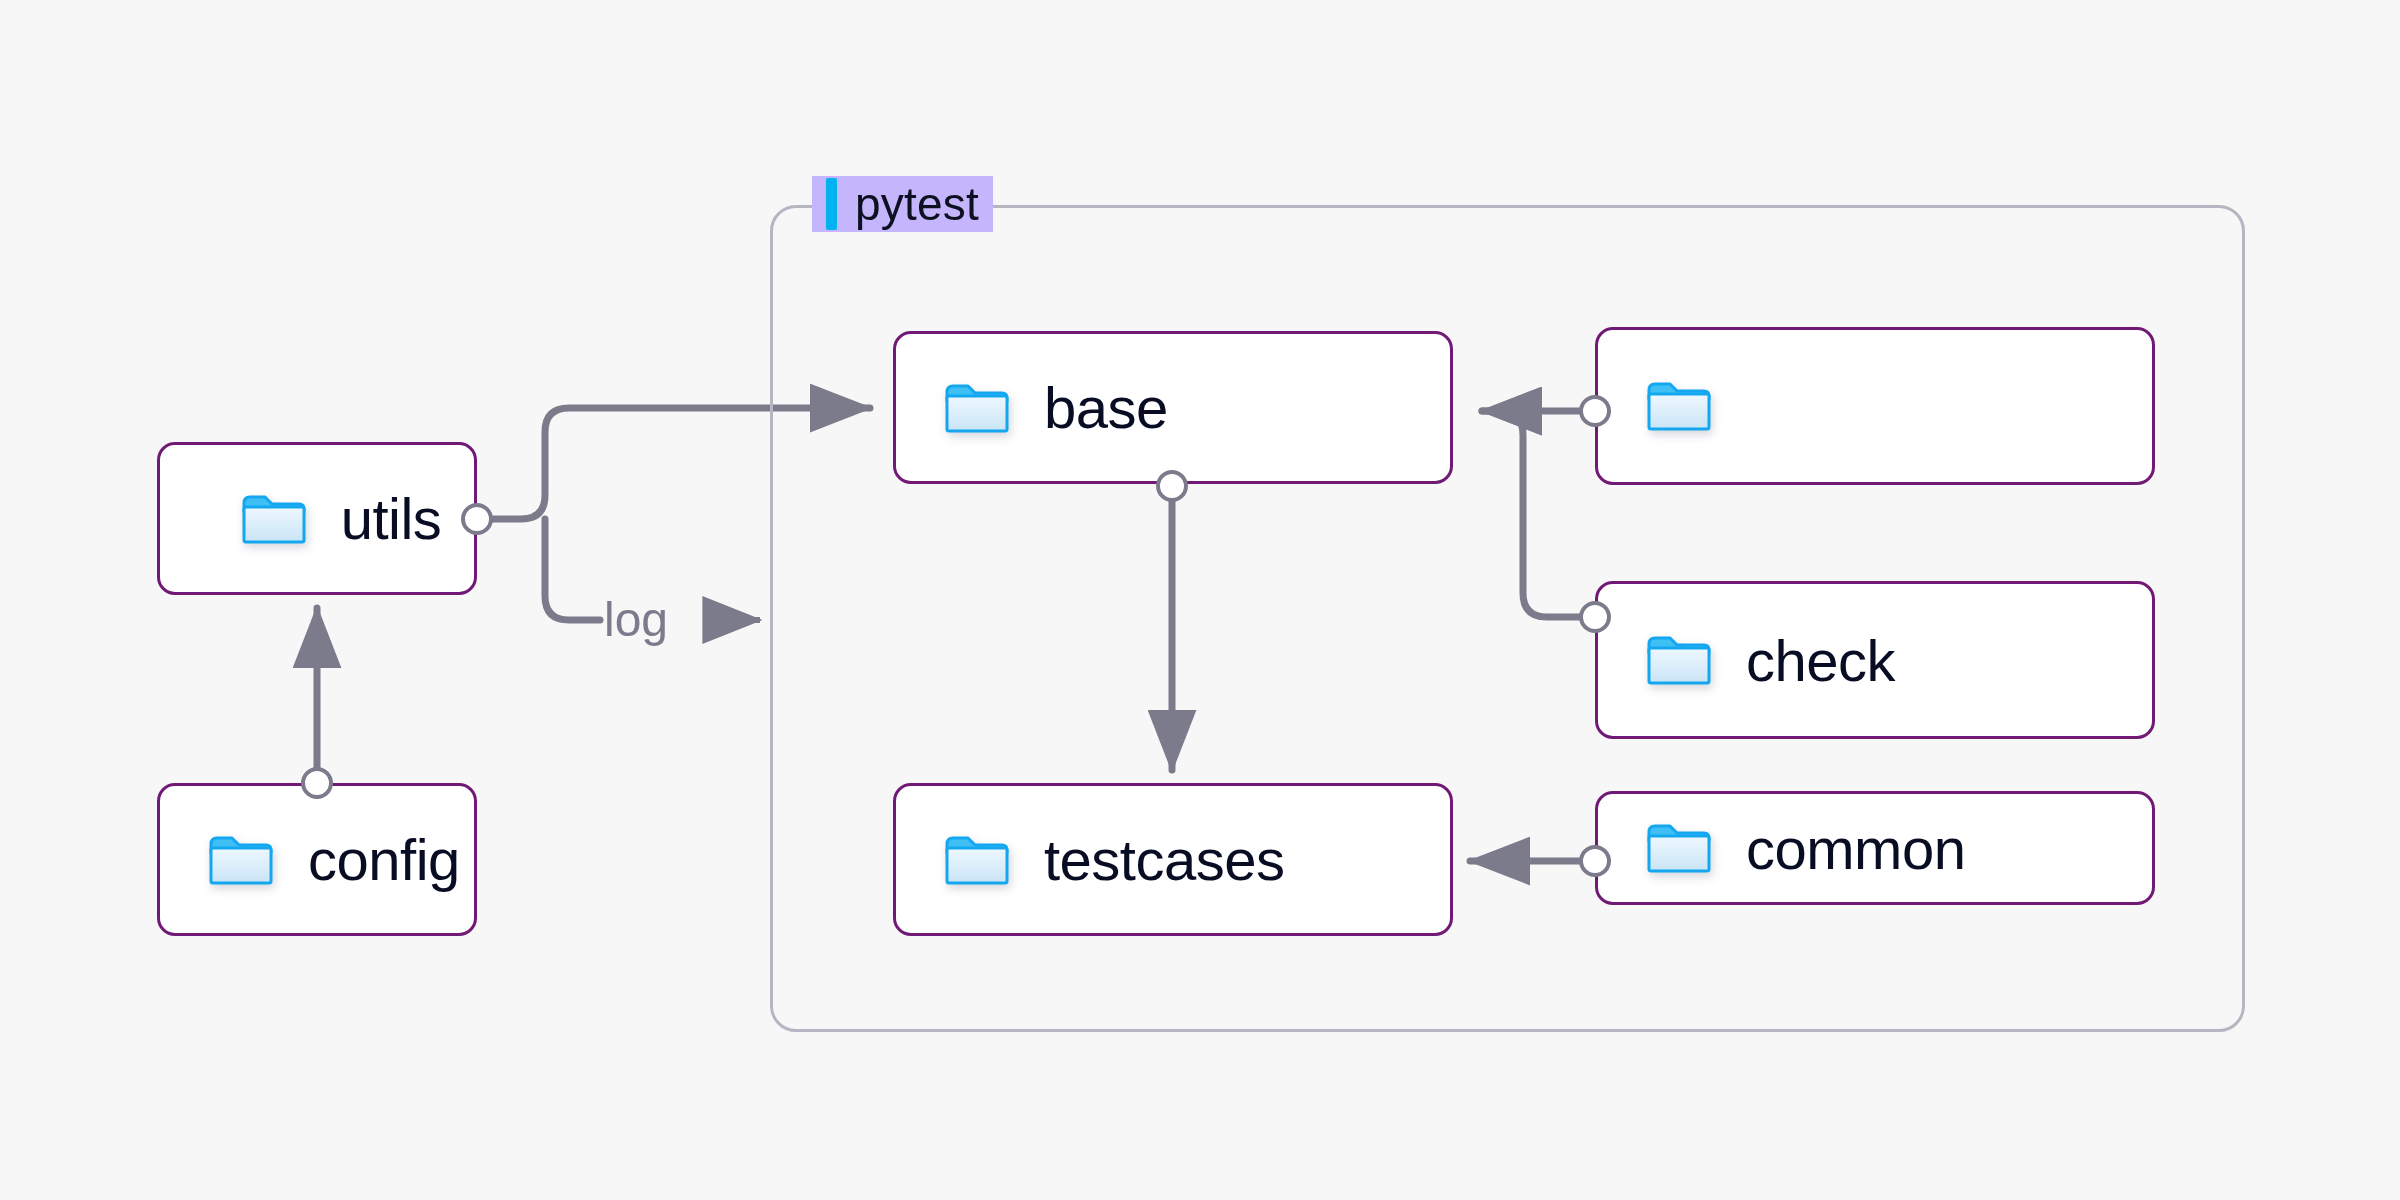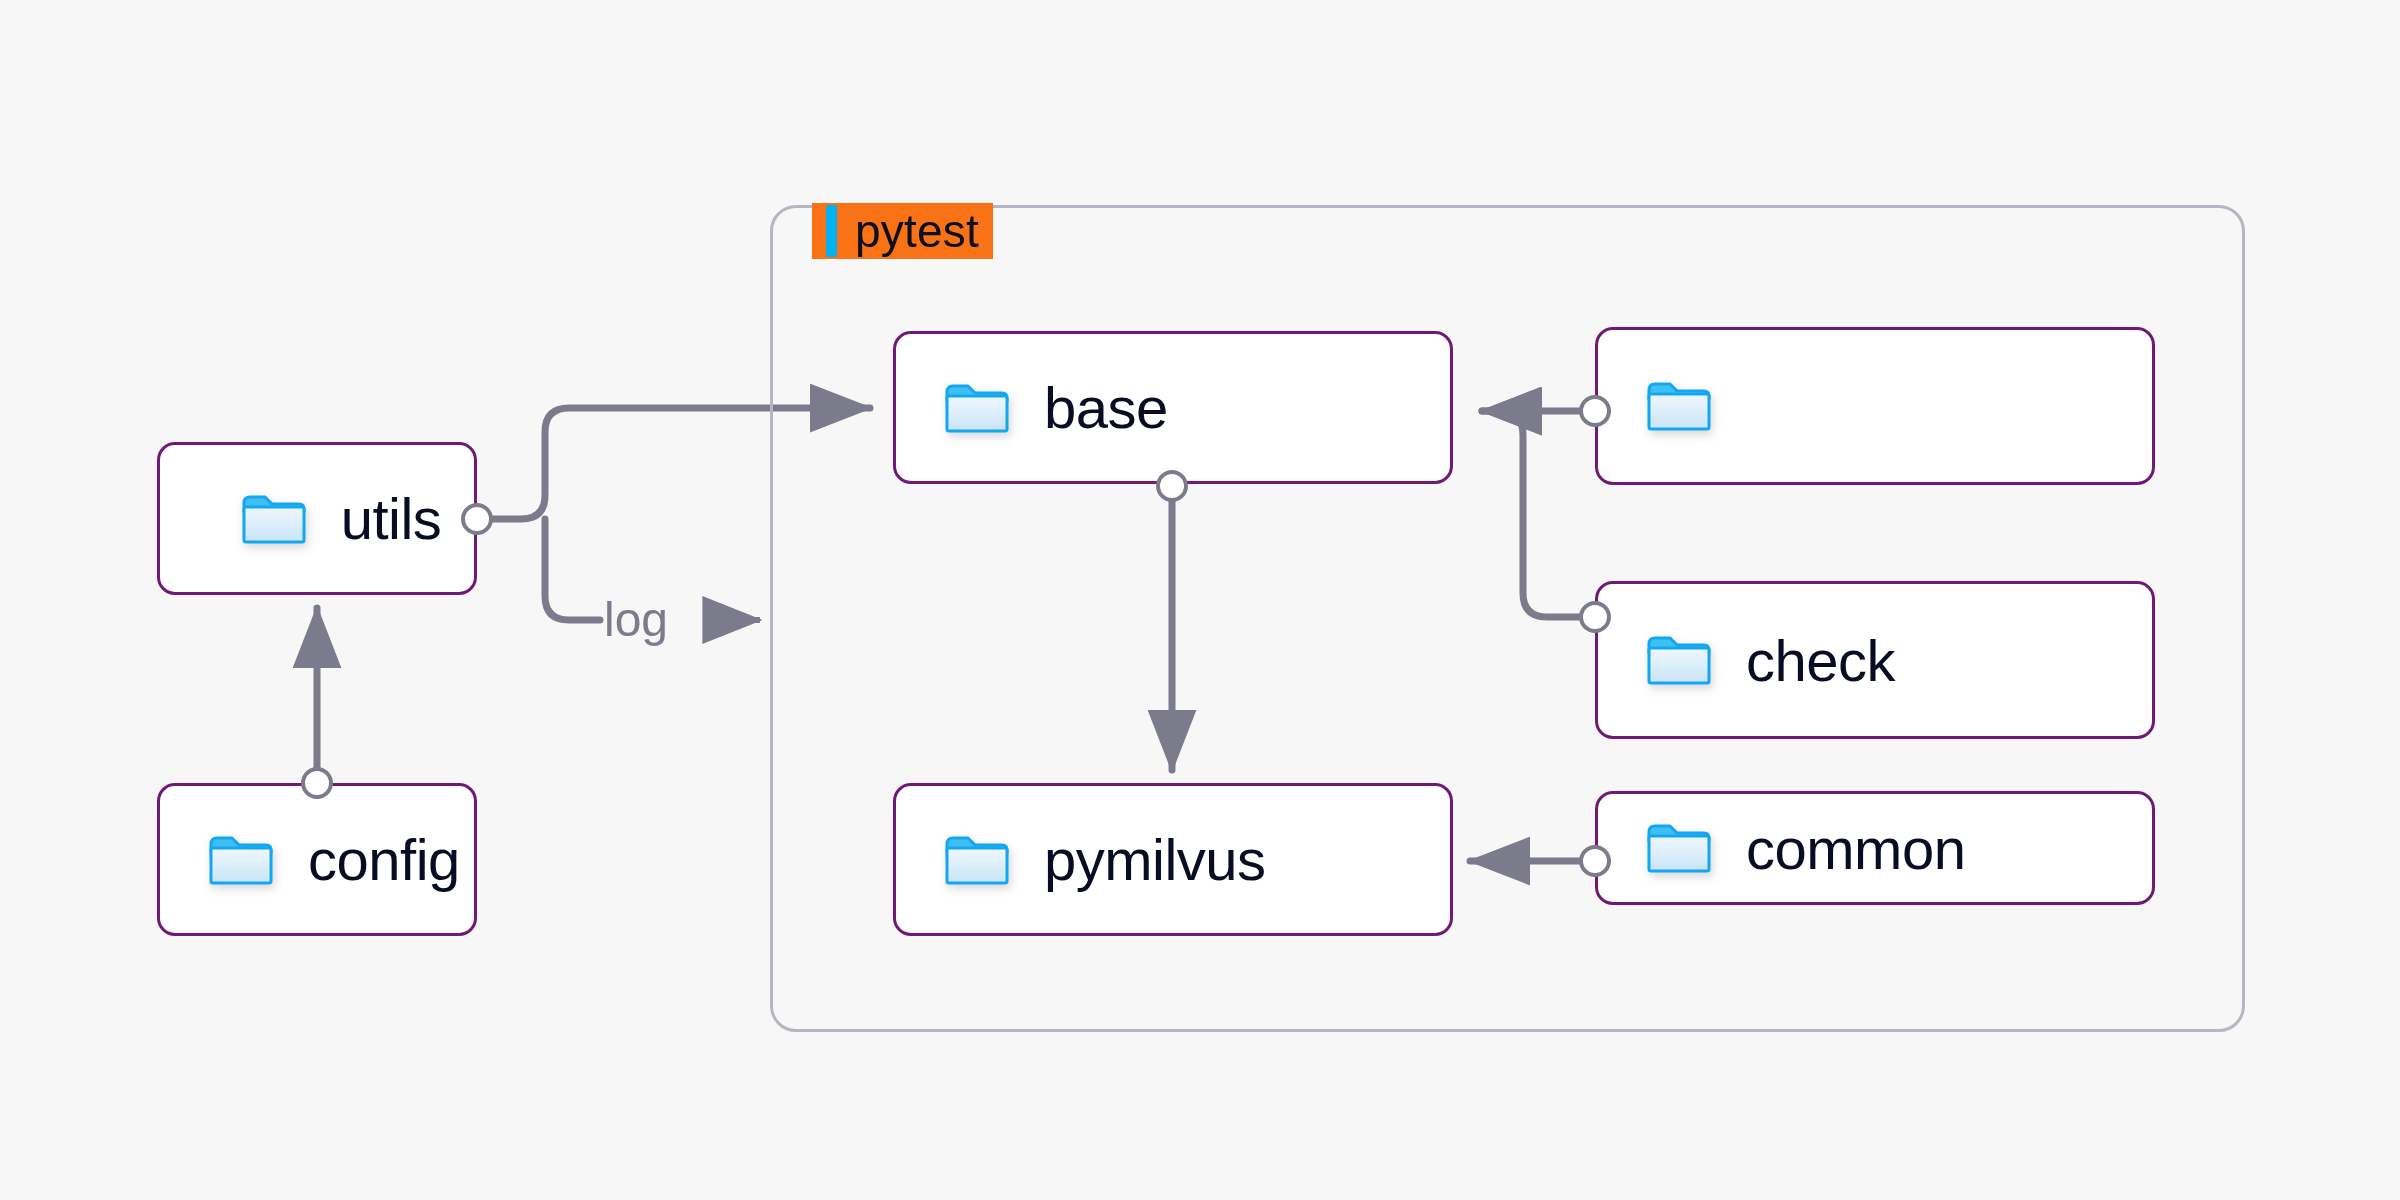--- a/index.html
+++ b/index.html
@@ -29,24 +29,23 @@
     border: 3px solid #b6b5c2;
     border-radius: 26px;
     background: transparent;
     box-sizing: border-box;
   }
   .group-label {
     position: absolute;
     display: flex;
     align-items: center;
     gap: 18px;
-    background: #f97316;
+    background: #c4b5fd;
     padding: 0 14px;
     height: 56px;
-    margin-top: 27px;
   }
   .group-label .bar {
     width: 11px;
     height: 52px;
     background: #00b2f0;
     border-radius: 2px;
     display: block;
   }
   .group-label .txt {
     font-size: 46px;
@@ -178,21 +177,21 @@
   </div>
   <div class="port" style="left:1156px; top:470px;"></div>
 
   <div class="node" style="left:893px; top:783px; width:560px; height:153px;">
     <span class="folder">
       <svg viewBox="0 0 66 52" width="66" height="52" xmlns="http://www.w3.org/2000/svg">
         <path d="M3 10 Q3 4 9 4 L24 4 L31 11 L58 11 Q63 11 63 16 L63 19 L3 19 Z" fill="#3fc0f5" stroke="#14a7ef" stroke-width="3" stroke-linejoin="round"></path>
         <rect x="3" y="14" width="60" height="35" rx="2" fill="url(#folderGrad)" stroke="#14a7ef" stroke-width="3"></rect>
       </svg>
     </span>
-    <span class="label">pymilvus</span>
+    <span class="label">testcases</span>
   </div>
 
   <div class="node" style="left:1595px; top:327px; width:560px; height:158px;">
     <span class="folder">
       <svg viewBox="0 0 66 52" width="66" height="52" xmlns="http://www.w3.org/2000/svg">
         <path d="M3 10 Q3 4 9 4 L24 4 L31 11 L58 11 Q63 11 63 16 L63 19 L3 19 Z" fill="#3fc0f5" stroke="#14a7ef" stroke-width="3" stroke-linejoin="round"></path>
         <rect x="3" y="14" width="60" height="35" rx="2" fill="url(#folderGrad)" stroke="#14a7ef" stroke-width="3"></rect>
       </svg>
     </span>
   </div>

